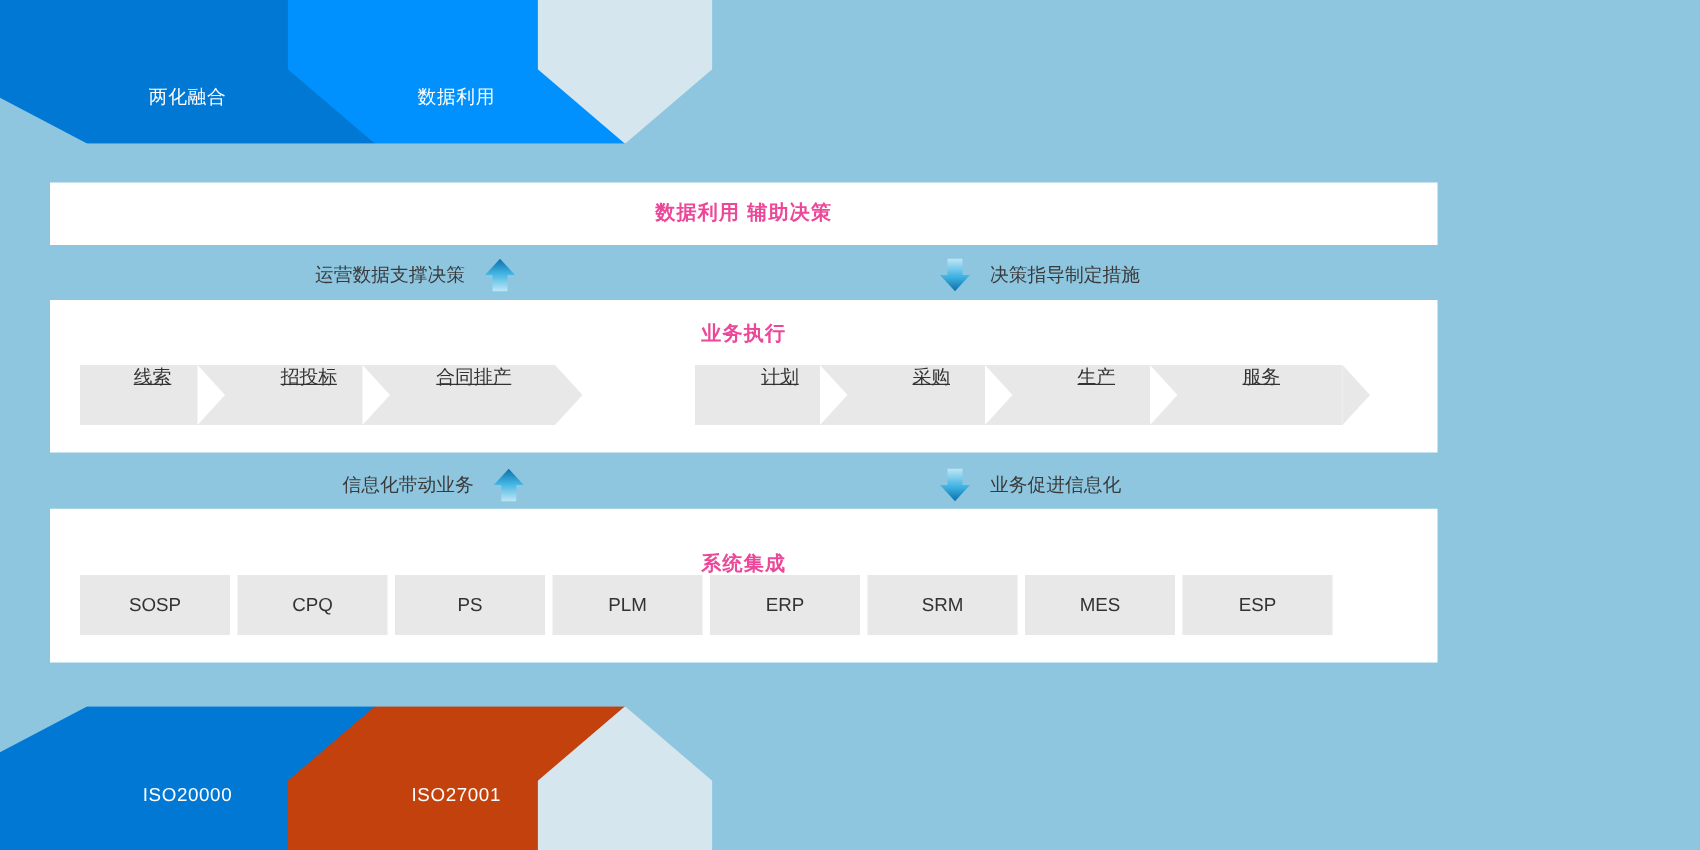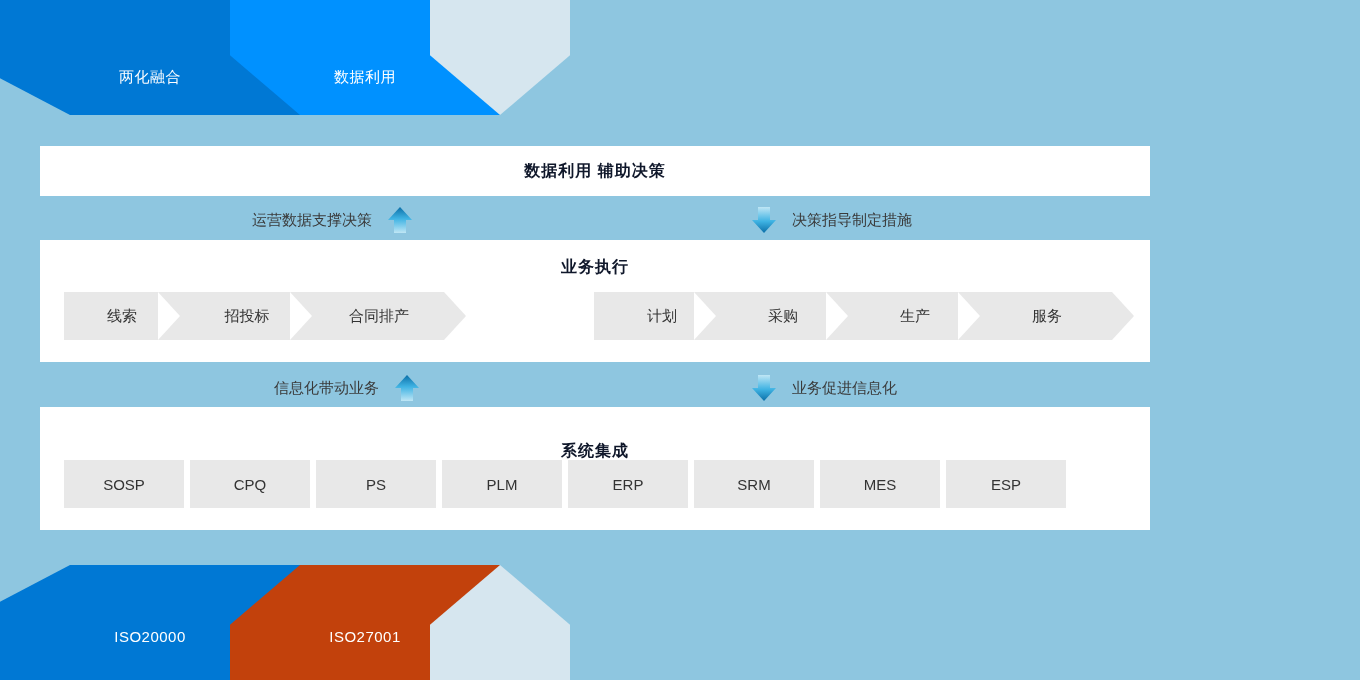--- a/index.html
+++ b/index.html
@@ -35,21 +35,21 @@
   .b2{left:230px;width:270px;background:#c2410c;
       clip-path:polygon(0 52%,70px 0,100% 0,100% 100%,0 100%);}
   .b3{left:430px;width:140px;background:#d6e6ef;
       clip-path:polygon(0 52%,50% 0,100% 52%,100% 100%,0 100%);}
   .banner.bottom .ribbon{align-items:center;}
   .banner.bottom .ribbon span{padding-bottom:0;padding-top:28px;}
 
   
   .panel{position:absolute;left:40px;width:1110px;background:#ffffff;}
   .panel-title{
-    text-align:center;color:#0f172a;font-weight:bold;font-size:16px;
+    text-align:center;color:#ec4899;font-weight:bold;font-size:16px;
     letter-spacing:1px;
   }
 
   #panel-decision{top:146px;height:50px;}
   #panel-decision .panel-title{line-height:50px;}
 
   #panel-business{top:240px;height:122px;}
   #panel-business .panel-title{padding-top:17px;}
 
   #panel-system{top:407px;height:123px;}
@@ -65,27 +65,28 @@
   .arrow-group.left{left:212px;}
   .arrow-group.right{left:710px;}
 
   .arrow-label{color:#3a3a3a;font-size:15px;white-space:nowrap;font-family:Liberation Serif, serif;}
 
   .arrow-ico{width:28px;height:30px;display:block;}
 
   
   .chev-row{position:absolute;height:48px;display:flex;}
   #chev-left{left:64px;top:292px;}
-  #chev-right{left:594px;top:292px;}
+  #chev-right{left:556px;top:292px;}
 
   .chev{
     position:relative;height:48px;background:#e8e8e8;
-    display:flex;align-items:center;justify-content:center;
+    display:flex;align-items:flex-start;justify-content:center;
     color:#333;font-size:15px;white-space:nowrap;
     margin-right:-22px;
+    text-decoration:underline;
   }
   .chev::after{
     content:"";position:absolute;right:-22px;top:0;
     width:0;height:0;border-top:24px solid transparent;
     border-bottom:24px solid transparent;border-left:22px solid #e8e8e8;
   }
   .chev.notch{padding-left:24px;}
   .chev.notch::before{
     content:"";position:absolute;left:0;top:0;
     width:0;height:0;border-top:24px solid transparent;

